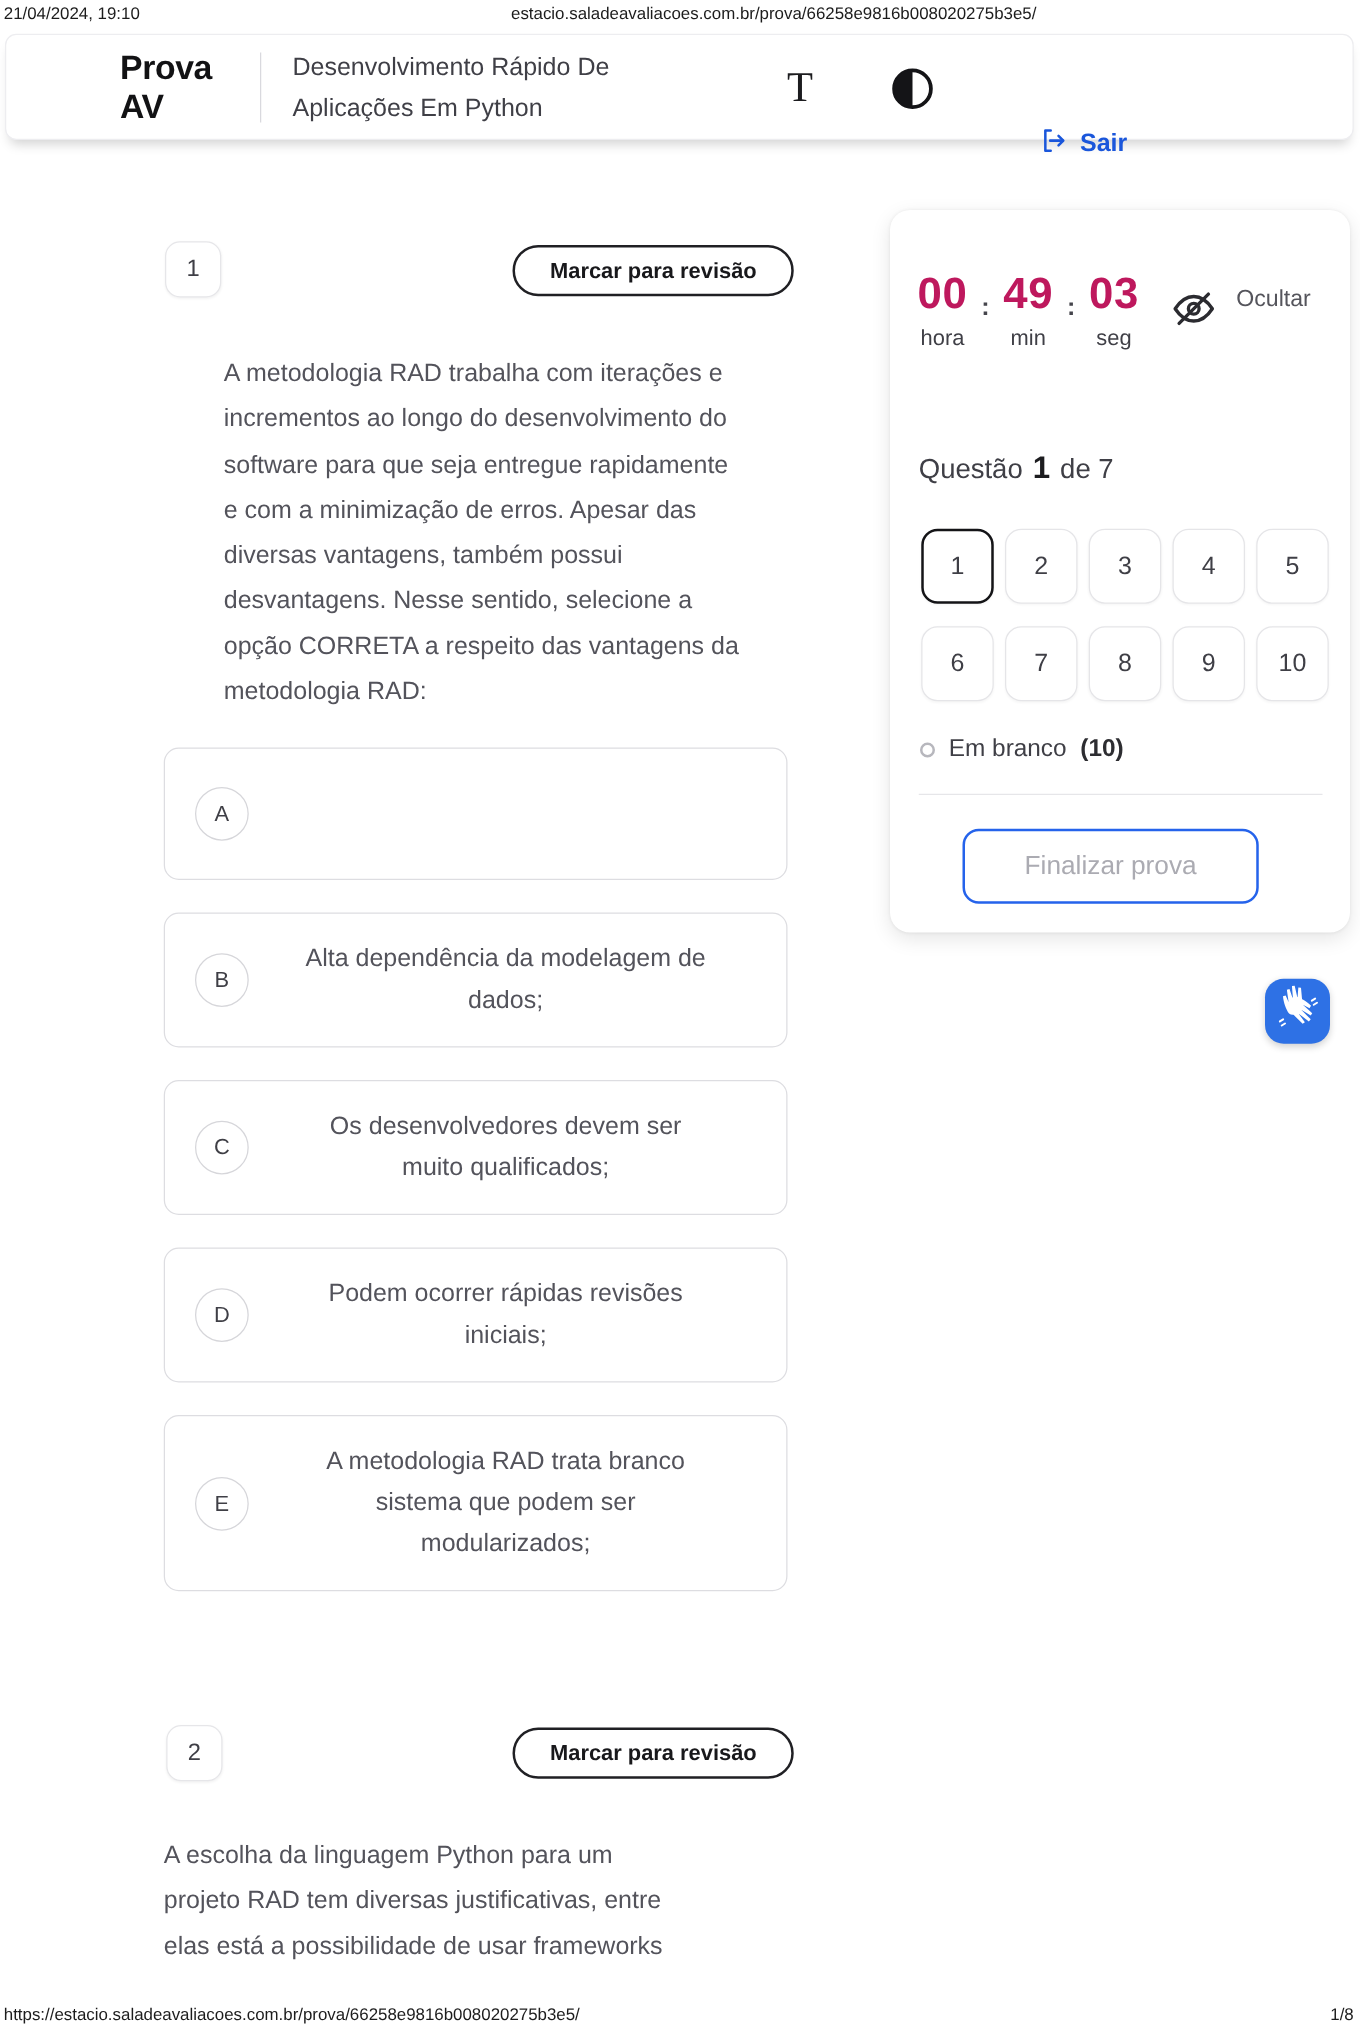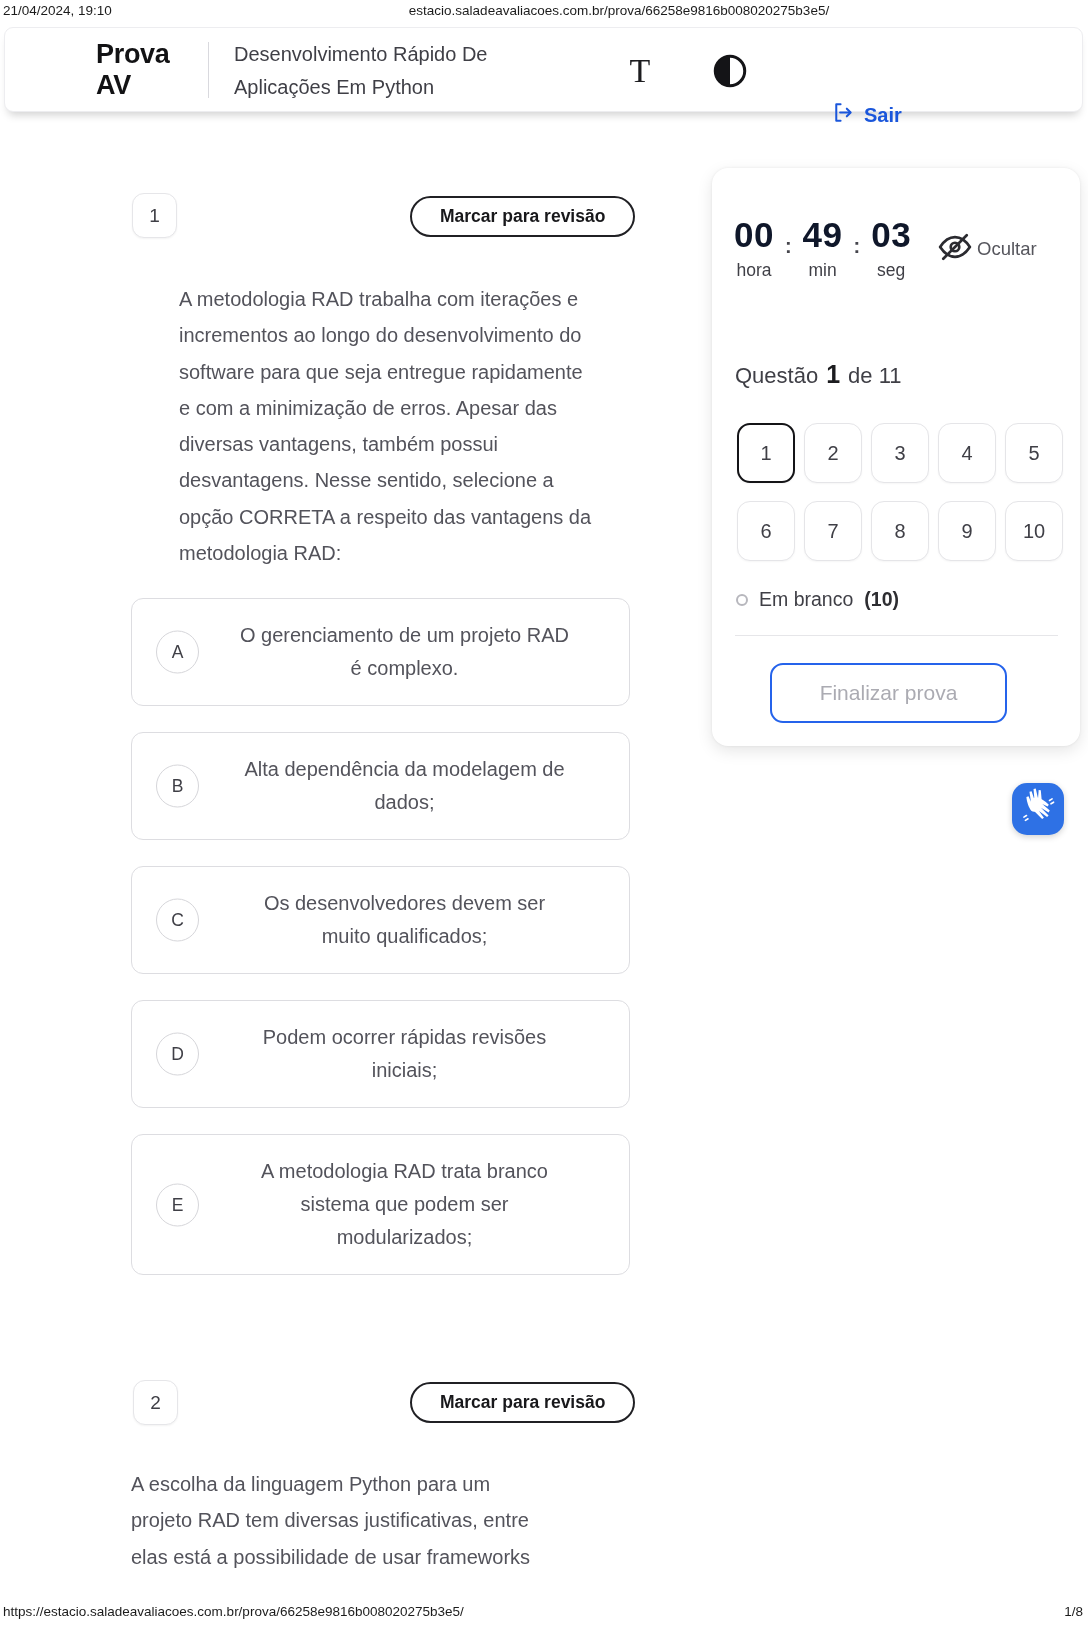--- a/index.html
+++ b/index.html
@@ -51,24 +51,24 @@
   .option-letter{position:absolute;left:24px;top:50%;transform:translateY(-50%);width:43px;height:43px;
     border:1px solid #d6d6da;border-radius:50%;display:flex;align-items:center;justify-content:center;
     font-size:17.5px;color:#3f3f46;background:#fff;}
   .option-text{text-align:center;font-size:20px;line-height:33px;color:#53535b;white-space:pre-line;}
 
   
   .side-panel{position:absolute;left:712px;top:168px;width:368px;height:578px;background:#fff;
     border-radius:16px;box-shadow:0 0 3px rgba(0,0,0,.07),0 5px 16px rgba(0,0,0,.10);}
   .timer{position:absolute;left:22px;top:50px;display:flex;align-items:flex-start;}
   .timer-unit{display:flex;flex-direction:column;align-items:center;}
-  .timer-digits{font-size:35px;font-weight:700;color:#0f172a;line-height:34px;letter-spacing:.5px;text-align:right;}
+  .timer-digits{font-size:35px;font-weight:700;color:#be185d;line-height:34px;letter-spacing:.5px;text-align:right;}
   .timer-label{margin-top:8px;font-size:17.5px;color:#3f3f46;}
   .timer-colon{font-size:20px;font-weight:700;color:#45454c;margin:0 11px;padding-top:18px;line-height:20px;}
-  .hide-control{position:absolute;left:224px;top:60px;display:flex;align-items:center;gap:3px;
+  .hide-control{position:absolute;left:224px;top:60px;display:flex;gap:15px;
     background:none;border:none;cursor:pointer;}
   .hide-label{font-size:18.5px;color:#55555c;font-family:"Liberation Sans","DejaVu Sans",sans-serif;}
   .progress{position:absolute;left:23px;top:192px;display:flex;align-items:baseline;gap:8px;
     font-size:22px;color:#3f3f46;}
   .progress-current{font-size:25px;font-weight:700;color:#1c1c1f;}
   .q-grid{position:absolute;left:25px;top:255px;display:grid;grid-template-columns:repeat(5,58px);gap:18px 9px;}
   .grid-btn{height:60px;border:1px solid #e5e5e8;border-radius:13px;background:#fff;cursor:pointer;
     display:flex;align-items:center;justify-content:center;font-size:20px;color:#3f3f46;
     box-shadow:0 1px 2px rgba(0,0,0,.04);font-family:"Liberation Sans","DejaVu Sans",sans-serif;}
   .grid-btn.active{border:2.5px solid #141417;}
@@ -138,22 +138,20 @@
 software para que seja entregue rapidamente
 e com a minimização de erros. Apesar das
 diversas vantagens, também possui
 desvantagens. Nesse sentido, selecione a
 opção CORRETA a respeito das vantagens da
 metodologia RAD:</div>
 
   <div class="options">
     <div class="option">
       <span class="option-letter">A</span>
-      <span class="option-text">O gerenciamento de um projeto RAD
-é complexo.</span>
     </div>
     <div class="option">
       <span class="option-letter">B</span>
       <span class="option-text">Alta dependência da modelagem de
 dados;</span>
     </div>
     <div class="option">
       <span class="option-letter">C</span>
       <span class="option-text">Os desenvolvedores devem ser
 muito qualificados;</span>
@@ -195,21 +193,21 @@
           <circle cx="12" cy="12" r="2.7"></circle>
           <path d="M4.6 19.4 19.4 4.6"></path>
         </svg>
       </span>
       <span class="hide-label">Ocultar</span>
     </button>
 
     <div class="progress">
       <span>Questão</span>
       <span class="progress-current">1</span>
-      <span>de 11</span>
+      <span>de 7</span>
     </div>
 
     <div class="q-grid">
       <button class="grid-btn active">1</button>
       <button class="grid-btn">2</button>
       <button class="grid-btn">3</button>
       <button class="grid-btn">4</button>
       <button class="grid-btn">5</button>
       <button class="grid-btn">6</button>
       <button class="grid-btn">7</button>

